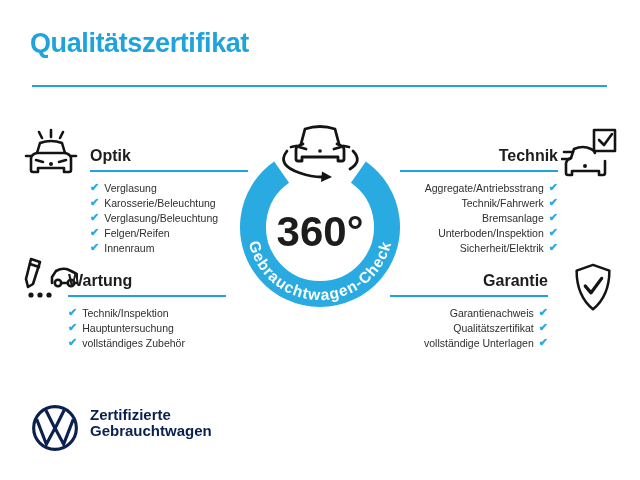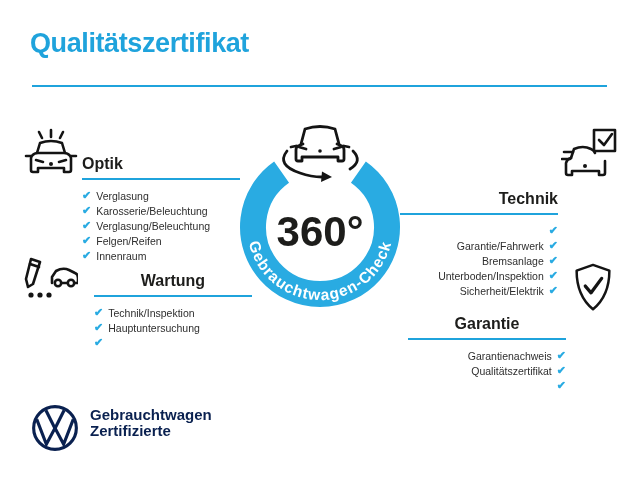--- a/index.html
+++ b/index.html
@@ -14,27 +14,27 @@
     letter-spacing:-0.4px;
   }
   .title-rule{left:32px;top:85px;width:575px;height:2px;background:var(--accent);}
 
   .section{position:absolute;width:158px;}
   .section h2{margin:0;font-size:16px;line-height:20px;font-weight:bold;color:var(--ink);}
   .sec-rule{height:2px;background:var(--accent);margin-top:4px;}
   .section ul{list-style:none;margin:8px 0 0 0;padding:0;}
   .section li{display:flex;align-items:center;gap:5px;height:15px;font-size:10.5px;color:var(--item);white-space:nowrap;}
   .chk{color:var(--ring);font-weight:bold;font-size:11px;line-height:1;}
-  .sec-right{text-align:right;margin-top:43px;}
+  .sec-right{text-align:right;}
   .sec-right li{flex-direction:row-reverse;}
 
-  #sec-optik{left:82px;top:146px;margin-top:8px;}
+  #sec-optik{left:90px;top:146px;}
   #sec-technik{left:400px;top:146px;}
-  #sec-wartung{left:94px;top:271px;text-align:center;}
-  #sec-garantie{left:408px;top:271px;text-align:center;}
+  #sec-wartung{left:68px;top:271px;}
+  #sec-garantie{left:390px;top:271px;}
 
   svg{display:block;}
   .lineart{fill:none;stroke:#141414;stroke-width:2.6;stroke-linecap:round;stroke-linejoin:round;}
   .lineart-fill{fill:#141414;stroke:none;}
   .ringArc{fill:none;stroke:var(--ring);stroke-width:26;}
   .ringLabel{fill:#ffffff;font-weight:bold;font-size:15.5px;letter-spacing:1px;font-family:"Liberation Sans",sans-serif;}
   .deg{fill:var(--ink);font-weight:bold;font-size:42px;font-family:"Liberation Sans",sans-serif;}
   .vw{fill:none;stroke:var(--navy);stroke-width:6.5;}
   .footer-text{left:90px;top:407px;font-size:15px;line-height:16px;font-weight:bold;color:var(--navy);}
 </style>
@@ -105,24 +105,25 @@
       </li>
     </ul>
 </div>
 
 <div class="section sec-right" id="sec-technik">
   <h2>Technik</h2>
   <div class="sec-rule"></div>
   <ul>
       <li>
         <span class="chk">✔</span>
-      </li>
-      <li>
-        <span class="chk">✔</span>
-        <span>Garantie/Fahrwerk</span>
+        <span>Aggregate/Antriebsstrang</span>
+      </li>
+      <li>
+        <span class="chk">✔</span>
+        <span>Technik/Fahrwerk</span>
       </li>
       <li>
         <span class="chk">✔</span>
         <span>Bremsanlage</span>
       </li>
       <li>
         <span class="chk">✔</span>
         <span>Unterboden/Inspektion</span>
       </li>
       <li>
@@ -139,38 +140,40 @@
       <li>
         <span class="chk">✔</span>
         <span>Technik/Inspektion</span>
       </li>
       <li>
         <span class="chk">✔</span>
         <span>Hauptuntersuchung</span>
       </li>
       <li>
         <span class="chk">✔</span>
+        <span>vollständiges Zubehör</span>
       </li>
     </ul>
 </div>
 
 <div class="section sec-right" id="sec-garantie">
   <h2>Garantie</h2>
   <div class="sec-rule"></div>
   <ul>
       <li>
         <span class="chk">✔</span>
         <span>Garantienachweis</span>
       </li>
       <li>
         <span class="chk">✔</span>
         <span>Qualitätszertifikat</span>
       </li>
       <li>
         <span class="chk">✔</span>
+        <span>vollständige Unterlagen</span>
       </li>
     </ul>
 </div>
 
 <svg class="abs" style="left:220px;top:105px" width="200" height="215" viewBox="220 105 200 215">
   <path class="ringArc" d="M281.6,172.1 A67,67 0 1 0 358.4,172.1"></path>
   <defs>
     <path id="tp" d="M278.1,167.2 A73,73 0 1 0 361.9,167.2"></path>
   </defs>
   <text class="ringLabel" text-anchor="middle">
@@ -188,15 +191,15 @@
     <path class="lineart" style="stroke-width:2.8" d="M353,151 Q363,161 350,169"></path>
   </g>
 </svg>
 
 <svg class="abs" style="left:31px;top:404px" width="48" height="48" viewBox="0 0 100 100">
   <circle class="vw" cx="50" cy="50" r="44.5"></circle>
   <path class="vw" d="M31,13 L50,51 L69,13"></path>
   <path class="vw" d="M12,32 L32,84 L50,50 L68,84 L88,32"></path>
 </svg>
 <div class="abs footer-text">
+  <div>Zertifizierte</div>
   <div>Gebrauchtwagen</div>
-  <div>Zertifizierte</div>
 </div>
 
 </body></html>

